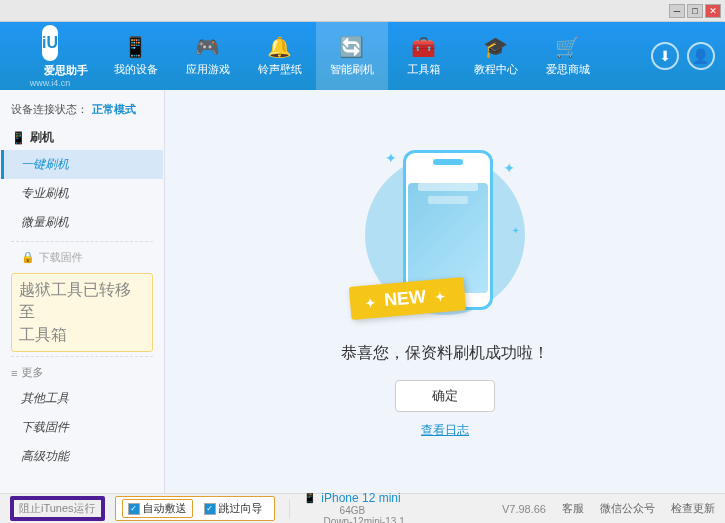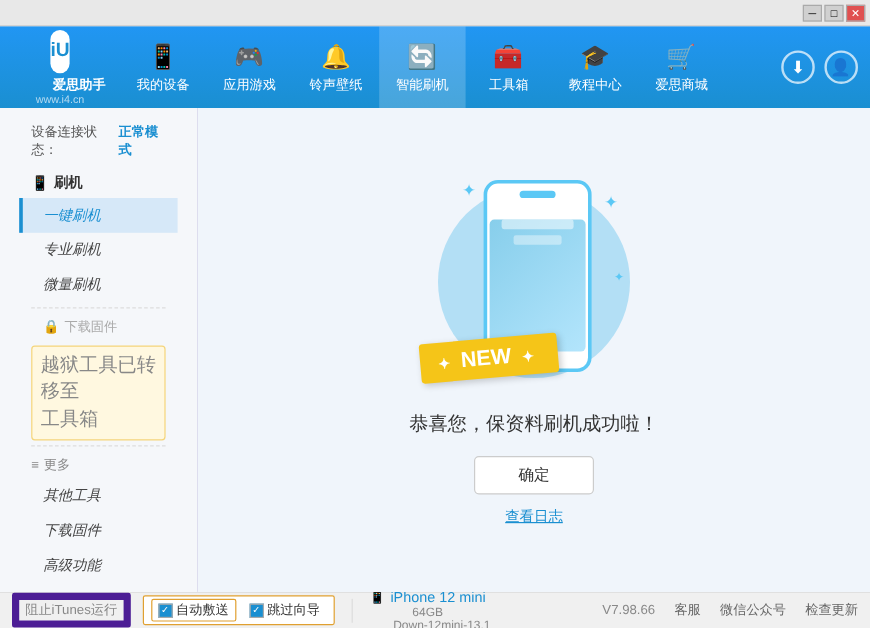--- a/index.html
+++ b/index.html
@@ -95,21 +95,21 @@
       display: flex;
       height: calc(523px - 22px - 68px - 30px);
     }
 
     
     .sidebar {
       width: 165px;
       background: #f5f7fa;
       border-right: 1px solid #dde;
       overflow-y: auto;
-      padding: 8px 16px;
+      padding: 8px 1px;
     }
     .status-bar-top {
       padding: 4px 10px 8px;
       font-size: 11px;
       color: #555;
       display: flex;
       align-items: center;
       gap: 4px;
     }
     .status-normal { color: #1a8fd1; font-weight: bold; }
@@ -328,21 +328,21 @@
     }
     .bottom-link {
       color: #666;
       cursor: pointer;
       font-size: 11px;
     }
     .version-text { color: #888; font-size: 11px; }
     .itunes-notice {
       color: #888;
       font-size: 11px;
-      border: 6px solid #4c1d95;
+      border: 4px solid #4c1d95;
       padding: 1px 5px;
       border-radius: 2px;
     }
   </style>
 </head>
 <body>
 
 <div class="title-bar">
   <div class="title-bar-btn">─</div>
   <div class="title-bar-btn">□</div>

